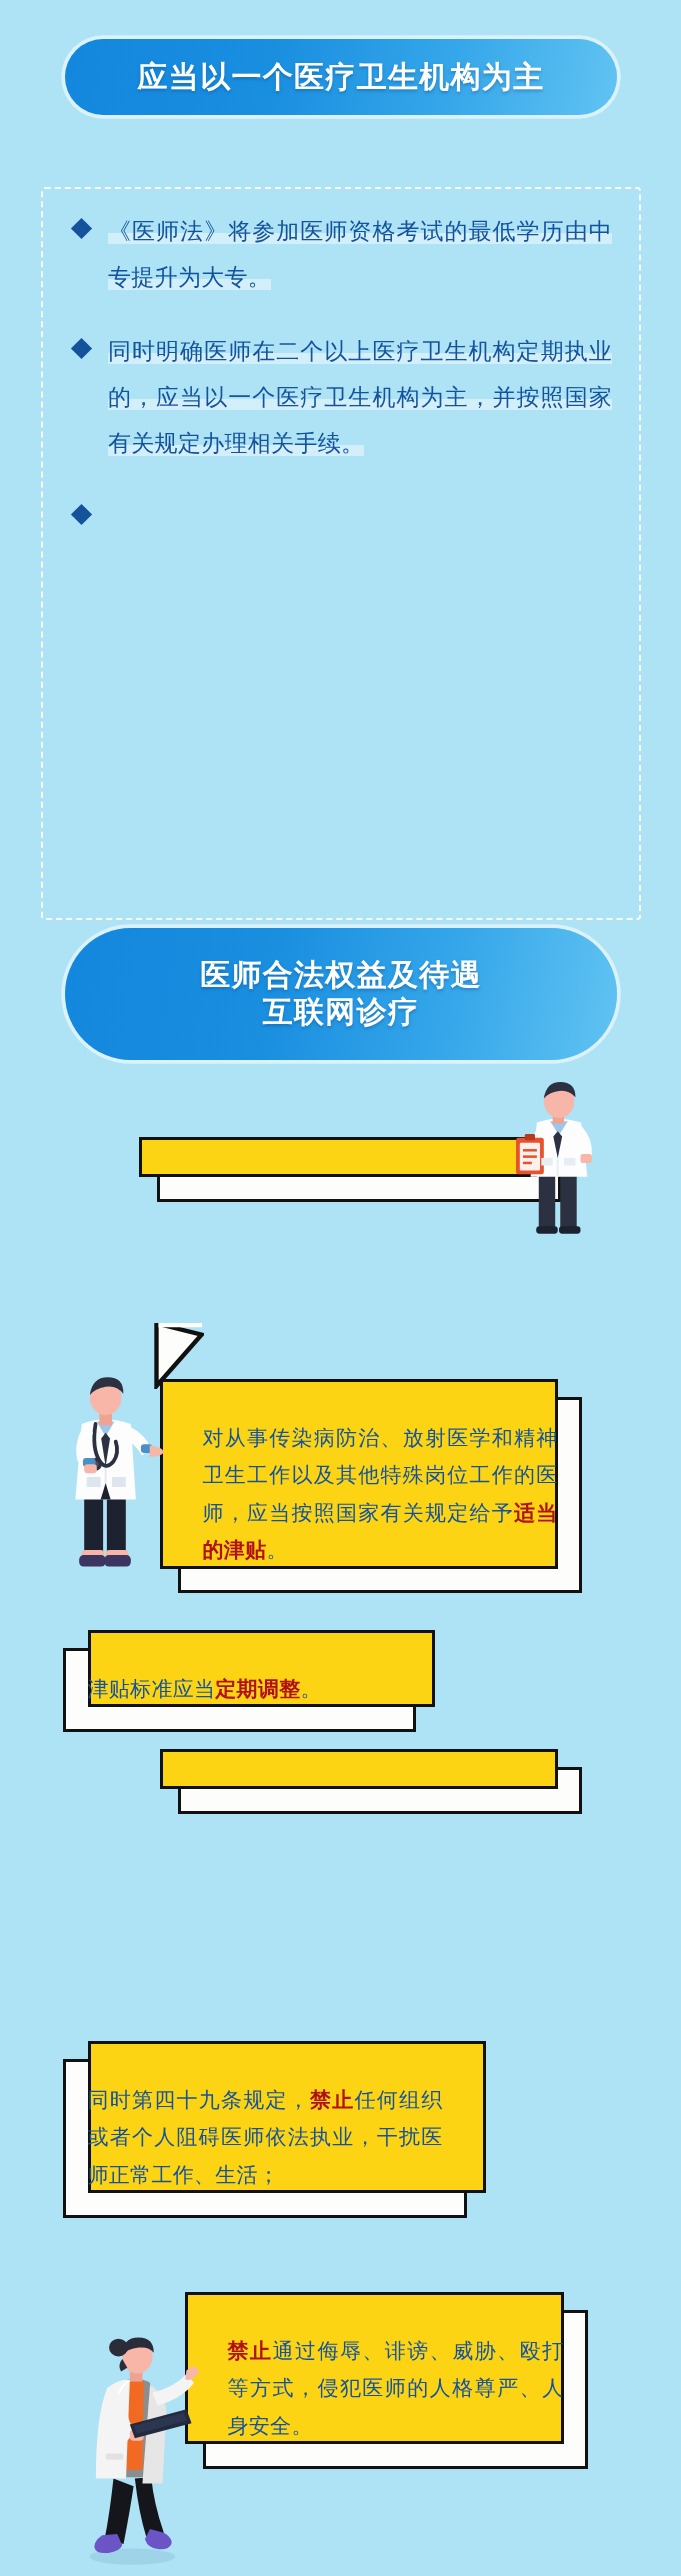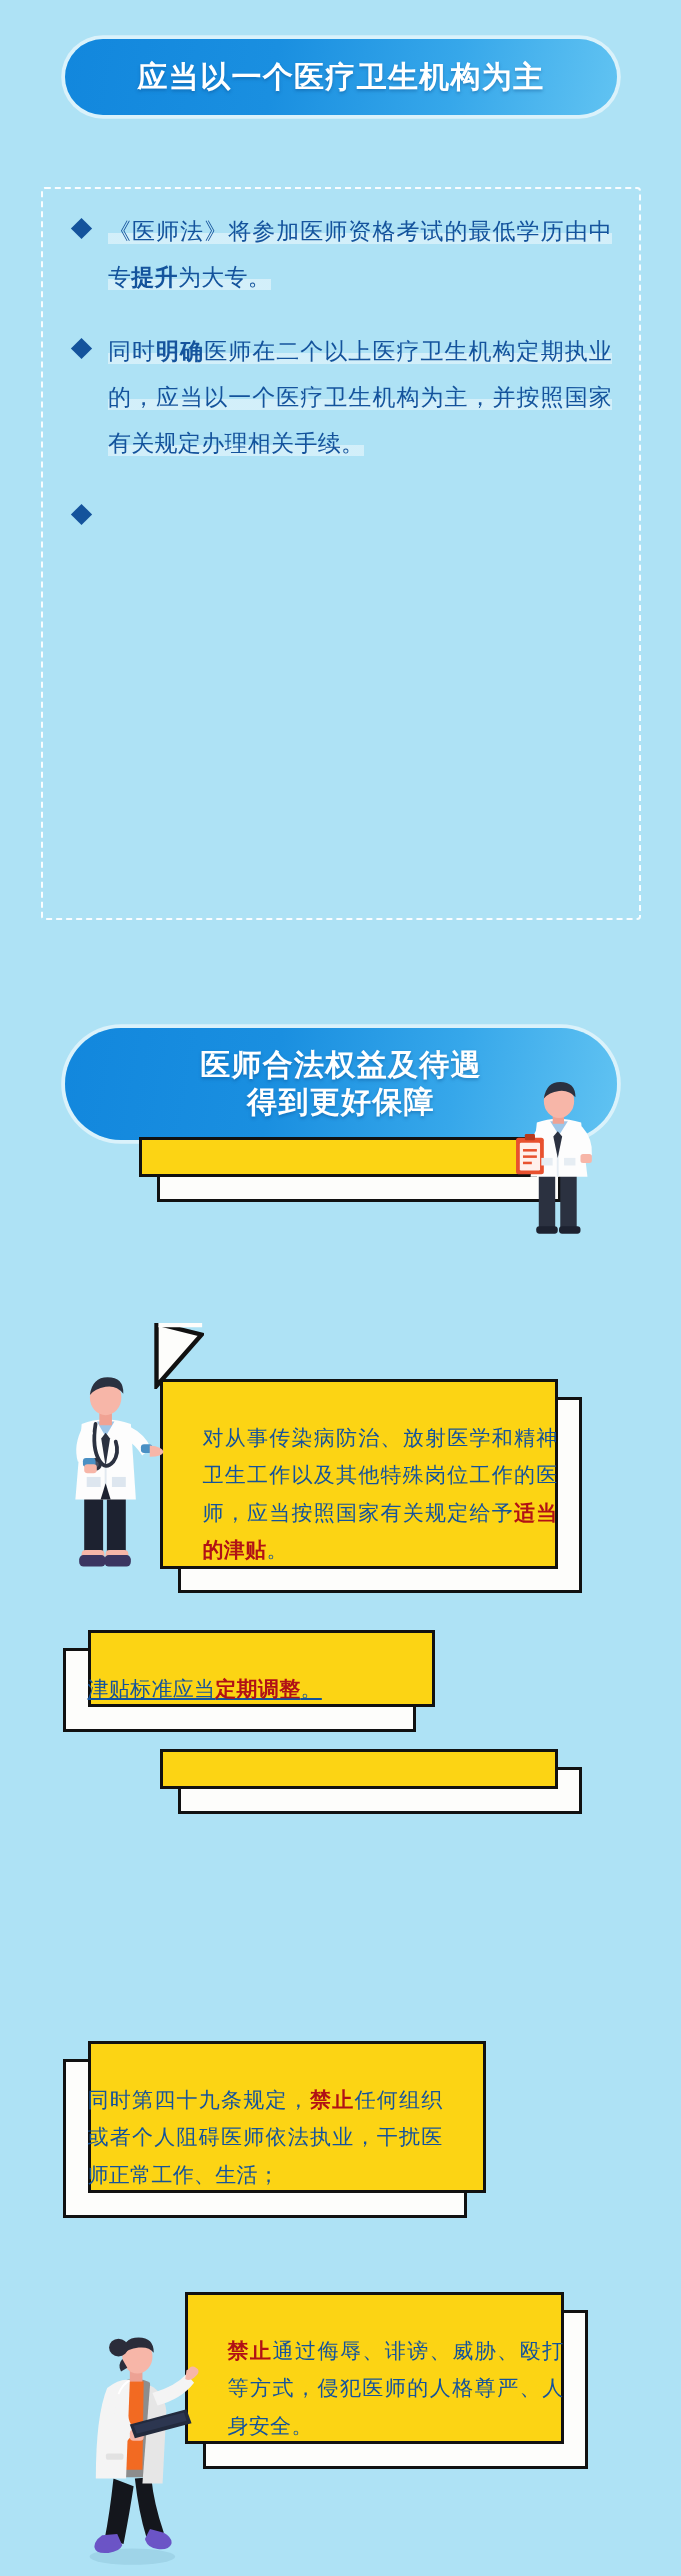--- a/index.html
+++ b/index.html
@@ -14,40 +14,40 @@
   .banner {
     position:absolute; border-radius:630px;
     background:linear-gradient(100deg,#1287dd 0%,#1a8fe0 38%,#36a7ea 70%,#61c3f2 100%);
     box-shadow:0 0 0 3.8px rgba(255,255,255,.55);
     display:flex; align-items:center; justify-content:center;
     color:#fff; font-weight:bold; letter-spacing:1.3px;
     text-shadow:0 1.9px 3.2px rgba(0,60,120,.35);
     line-height:1.22; text-align:center;
   }
   #banner1 { left:65px; top:39px; width:552px; height:76px; font-size:30px; }
-  #banner2 { left:65px; top:1028px; width:552px; height:112px; font-size:30px; padding:0 25px;}
+  #banner2 { left:65px; top:928px; width:552px; height:132px; font-size:30px; padding:0 25px;}
   #banner2 .ln { display:block; }
 
   
   #dashbox {
     position:absolute; left:41px; top:187px; width:600px; height:733px;
     border:2.5px dashed rgba(255,255,255,.92);
     border-radius:3.8px;
   }
   .bullet-list { position:absolute; left:69px; top:208px; width:543px; }
   .bullet {
     position:relative; padding-left:39px; margin-bottom:28px;
     font-size:23px; line-height:2.0; color:#14539c;
     text-align:justify; letter-spacing:0.3px;
   }
   .dia {
     position:absolute; left:5px; top:12.6px; width:15px; height:15px;
     background:#14539c; transform:rotate(45deg);
   }
-  .bullet b { font-weight:bold; color:#14539c; }
+  .bullet b { font-weight:normal; color:#14539c; }
   .hl { background:linear-gradient(transparent 58%, rgba(255,255,255,.45) 58%); }
 
   
   .card {
     position:absolute;
     background:#fdfdfb;
     border:3.8px solid #111;
     padding:19px 21.5px 21.5px 21.5px;
     font-size:21px; line-height:1.78; color:#14539c;
     text-align:justify; letter-spacing:0.3px;
@@ -100,39 +100,39 @@
 
   <div class="bullet">
     <span class="dia"></span>
   </div>
 
 </div>
 
 <div id="banner2" class="banner nosel">
   <div>
     <span class="ln">医师合法权益及待遇</span>
-    <span class="ln">得到更好保障</span>
+    <span class="ln">互联网诊疗</span>
   </div>
 </div>
 
 <div class="card right" style="top:1155px; width:404px;">
   <div class="shadow sh-up-left"></div>
 </div>
 
 <svg class="tailshape" style="left:154px; top:1323px;" width="50" height="66" viewBox="0 0 80 104">
   <path d="M4 0 L4 100 L76 18 Z" fill="#fdfdfb" stroke="#111" stroke-width="7" stroke-linejoin="miter"></path>
   <rect x="7" y="-10" width="70" height="16" fill="#fdfdfb"></rect>
 </svg>
 
 <div class="card" style="left:178px; top:1397px; width:404px;">
   <div class="shadow sh-up-left"></div>
   <span>对从事传染病防治、放射医学和精神卫生工作以及其他特殊岗位工作的医师，应当按照国家有关规定给予<span class="em">适当的津贴</span>。</span>
 </div>
 
-<div class="card" style="left:63px; top:1648px; width:353px;text-decoration:underline;">
+<div class="card" style="left:63px; top:1648px; width:353px;">
   <div class="shadow sh-up-right"></div>
   <span>津贴标准应当<span class="em">定期调整</span>。</span>
 </div>
 
 <div class="card" style="left:178px; top:1767px; width:404px;">
   <div class="shadow sh-up-left"></div>
 </div>
 
 <div class="card" style="left:63px; top:2059px; width:404px;">
   <div class="shadow sh-up-right"></div>

